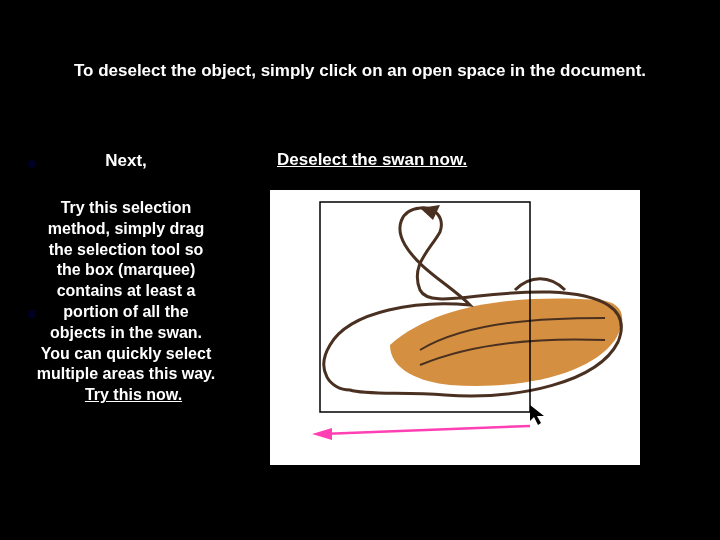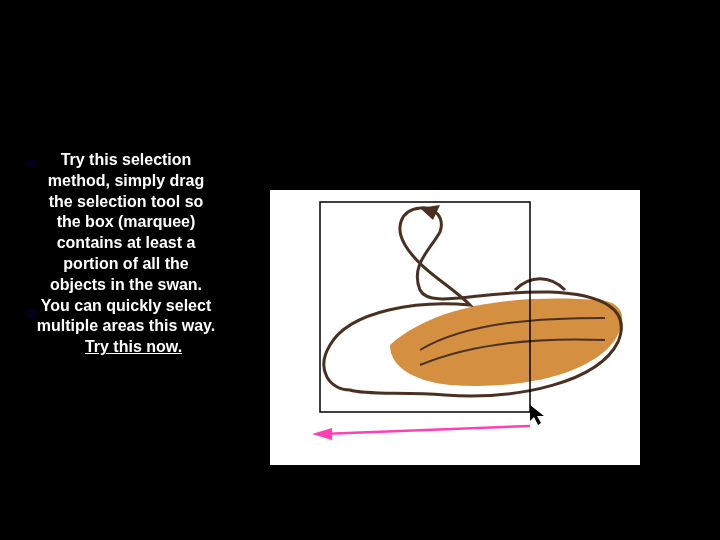--- a/index.html
+++ b/index.html
@@ -69,26 +69,29 @@
     width: 370px;
     height: 275px;
     background: #fff;
   }
 </style>
 </head>
 <body>
 
 <div class="slide">
 
+  <div class="heading">To deselect the object, simply click on an open space in the document.</div>
 
+  <div class="sub-instr">Deselect the swan now.</div>
 
   <span class="bullet b1"></span>
   <span class="bullet b2"></span>
 
   <div class="left-col">
+    <span class="next">Next,</span>
     <span>Try this selection method, simply drag the selection tool so the box (marquee) contains at least a portion of all the objects in the swan.  You can quickly select multiple areas this way.  </span><span class="try-now">Try this now.</span>
   </div>
 
   <div class="canvas">
     <svg width="370" height="275" viewBox="0 0 370 275">
 
       <g>
         <path d="M120 155
                  C 170 110, 260 105, 330 110
                  C 350 112, 360 125, 345 150

